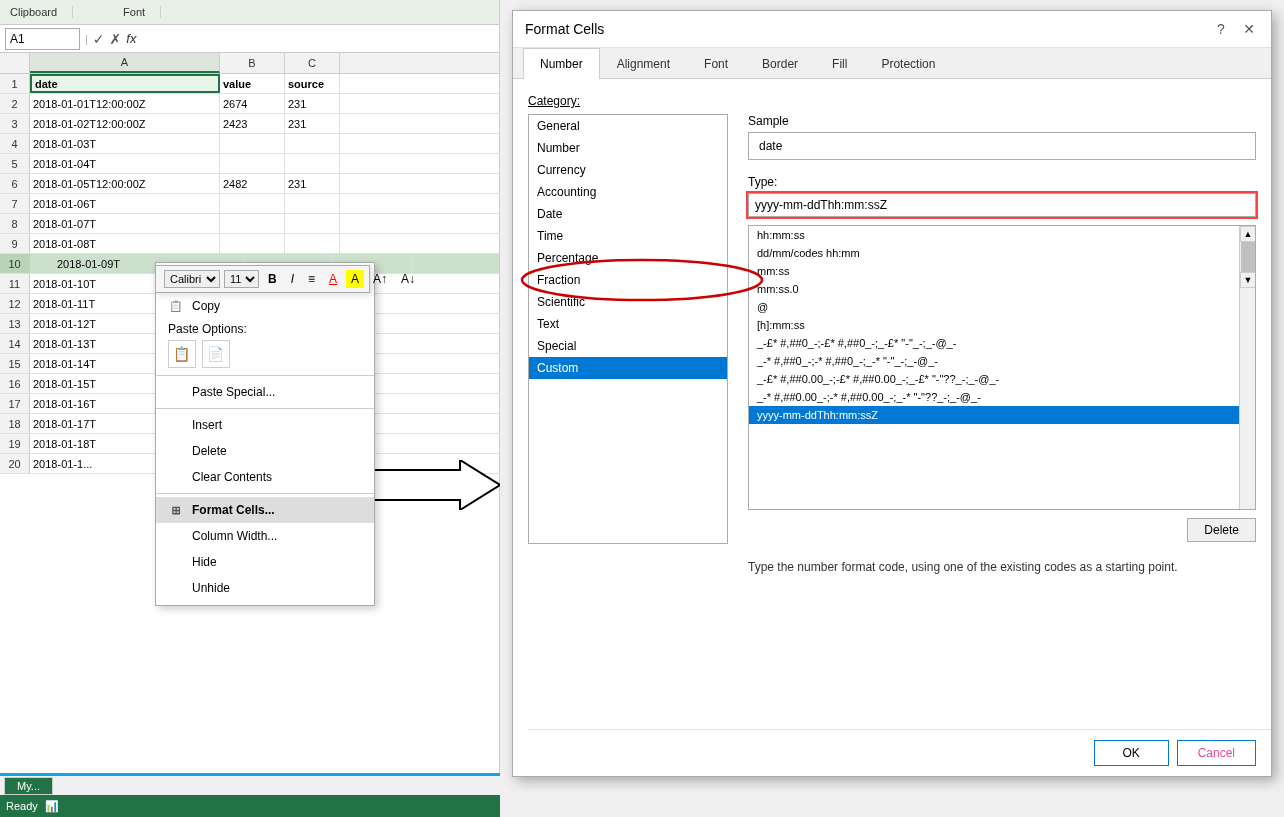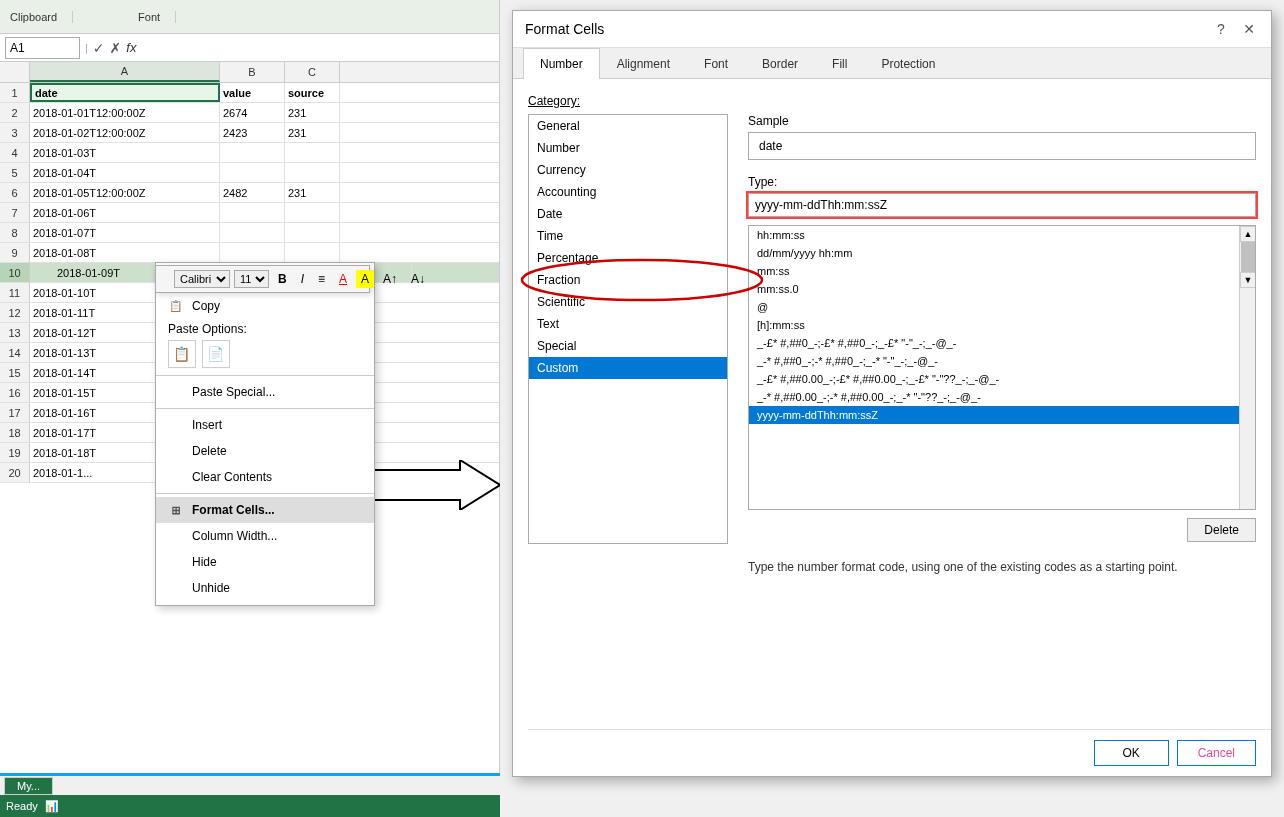--- a/index.html
+++ b/index.html
@@ -189,21 +189,21 @@
     
     .mini-toolbar {
       position: absolute;
       top: 270px;
       left: 155px;
       width: 220px;
       background: #f5f5f5;
       border: 1px solid #aaa;
       box-shadow: 2px 2px 6px rgba(0,0,0,0.15);
       z-index: 11;
-      padding: 4px 18px;
+      padding: 4px 8px;
       display: flex;
       align-items: flex-end;
       gap: 4px;
     }
 
     .mini-font-select {
       width: 75px;
       font-size: 11px;
       border: 1px solid #aaa;
       padding: 1px;
@@ -521,27 +521,27 @@
       padding: 2px 12px;
       border: 1px solid #ccc;
       background: #217346;
       color: #fff;
       font-size: 11px;
       cursor: pointer;
     }
 
     
     .ribbon-top {
-      height: 34px;
+      height: 25px;
       background: #e8f0e8;
       border-bottom: 1px solid #ccc;
       display: flex;
       align-items: center;
       padding: 0 10px;
-      gap: 65px;
+      gap: 50px;
     }
 
     .ribbon-section-label {
       font-size: 11px;
       color: #333;
       border-right: 1px solid #ccc;
       padding-right: 15px;
     }
 
     
@@ -835,21 +835,21 @@
           </div>
 
           
           <div class="type-label">Type:</div>
           <input class="type-input" value="yyyy-mm-ddThh:mm:ssZ" style="">
 
           
           <div class="type-list-container">
             <div class="type-list">
               <div class="type-item">hh:mm:ss</div>
-              <div class="type-item">dd/mm/yyyy hh:mm</div>
+              <div class="type-item">dd/mm/codes hh:mm</div>
               <div class="type-item">mm:ss</div>
               <div class="type-item">mm:ss.0</div>
               <div class="type-item">@</div>
               <div class="type-item">[h]:mm:ss</div>
               <div class="type-item">_-£* #,##0_-;-£* #,##0_-;_-£* "-"_-;_-@_-</div>
               <div class="type-item">_-* #,##0_-;-* #,##0_-;_-* "-"_-;_-@_-</div>
               <div class="type-item">_-£* #,##0.00_-;-£* #,##0.00_-;_-£* "-"??_-;_-@_-</div>
               <div class="type-item">_-* #,##0.00_-;-* #,##0.00_-;_-* "-"??_-;_-@_-</div>
               <div class="type-item selected">yyyy-mm-ddThh:mm:ssZ</div>
             </div>

